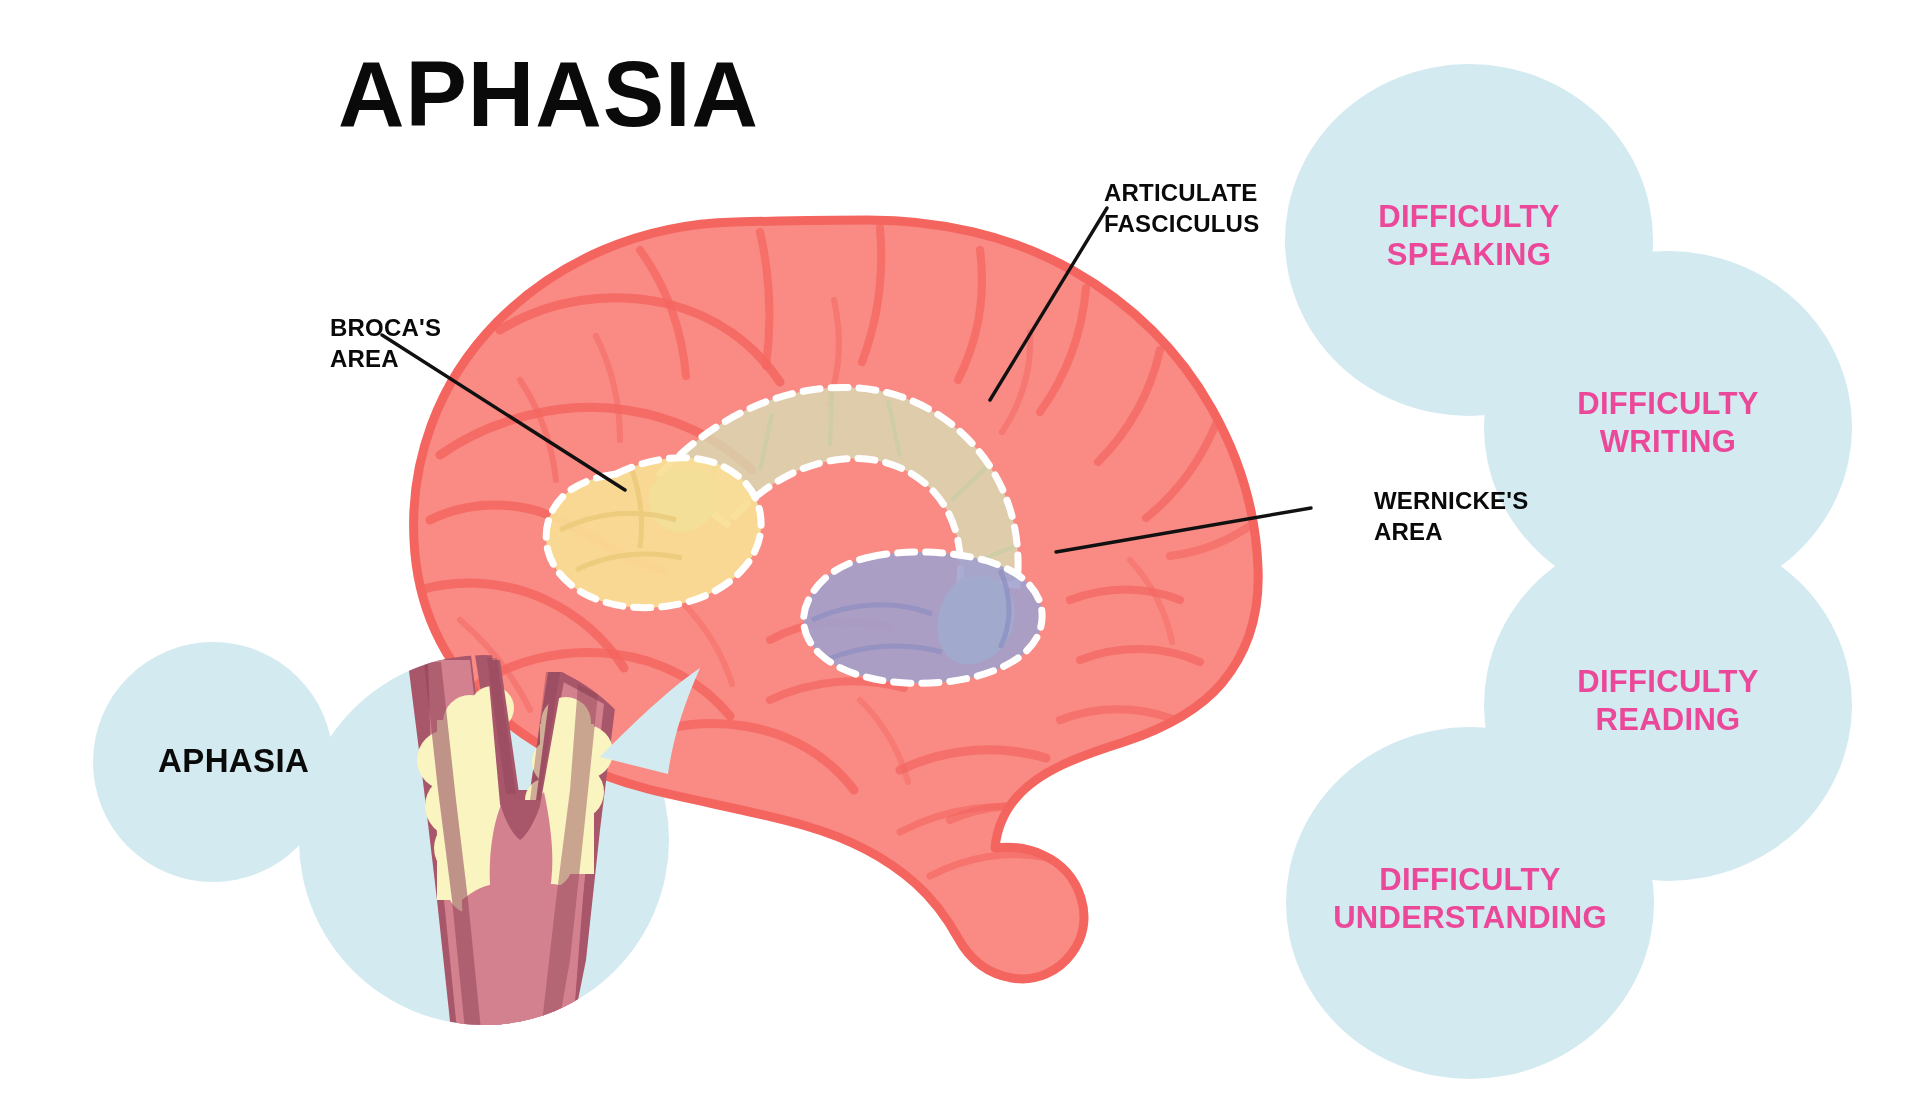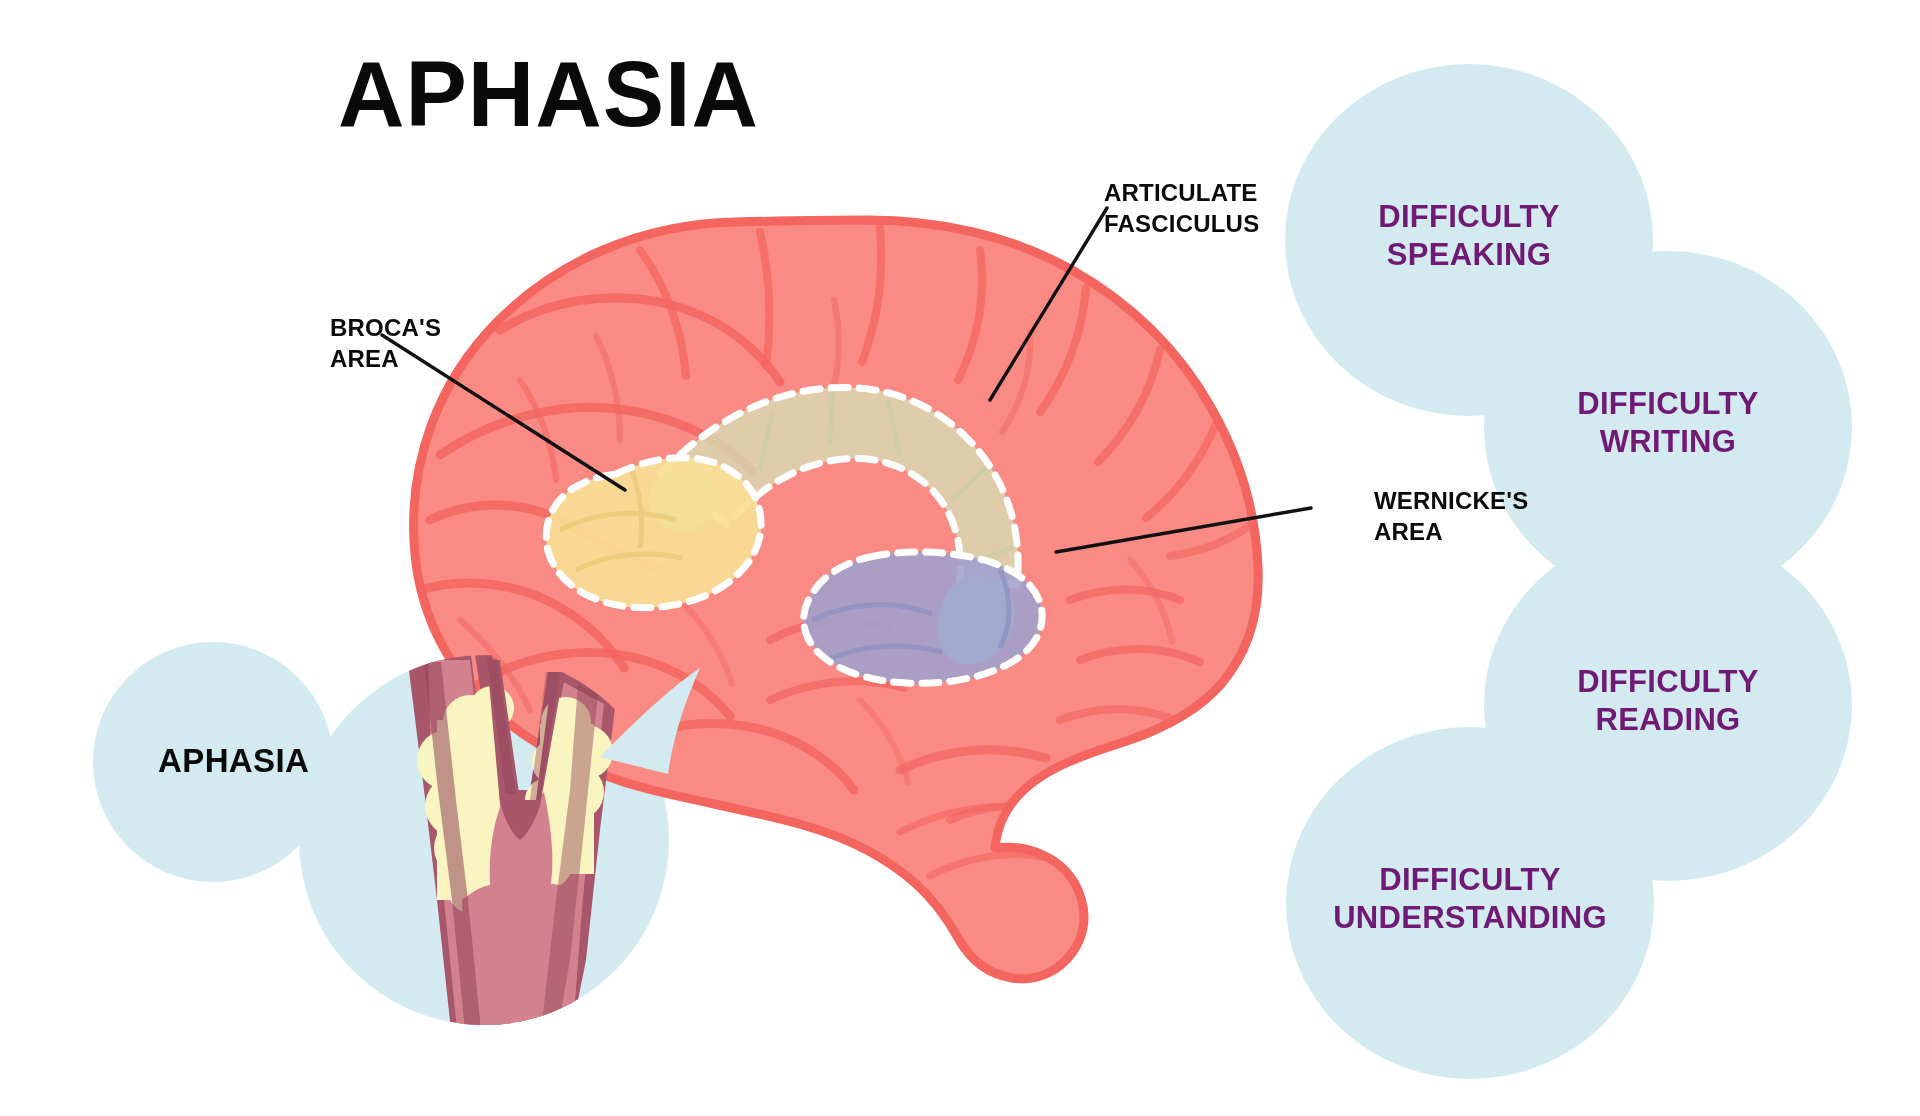--- a/index.html
+++ b/index.html
@@ -47,21 +47,21 @@
     letter-spacing: 0.2px;
     white-space: pre-line;
     font-family: "Liberation Sans", sans-serif;
   }
   .bubble-label {
     position: absolute;
     text-align: center;
     font-size: 31px;
     font-weight: 800;
     line-height: 1.22;
-    color: #701a75;
+    color: #ec4899;
     letter-spacing: 0.3px;
     white-space: pre-line;
     font-family: "Liberation Sans", sans-serif;
   }
   .stroke-label {
     position: absolute;
     font-size: 33px;
     font-weight: 800;
     color: #0a0a0a;
     letter-spacing: 0.4px;

